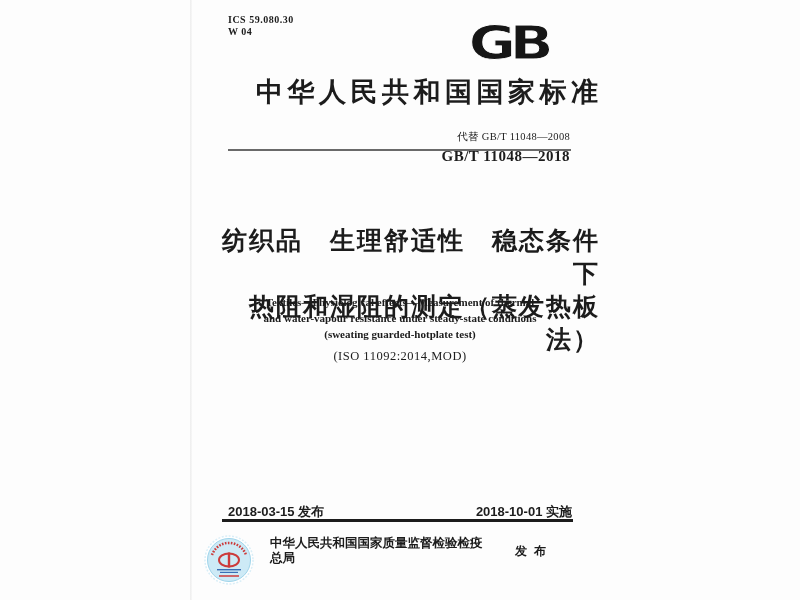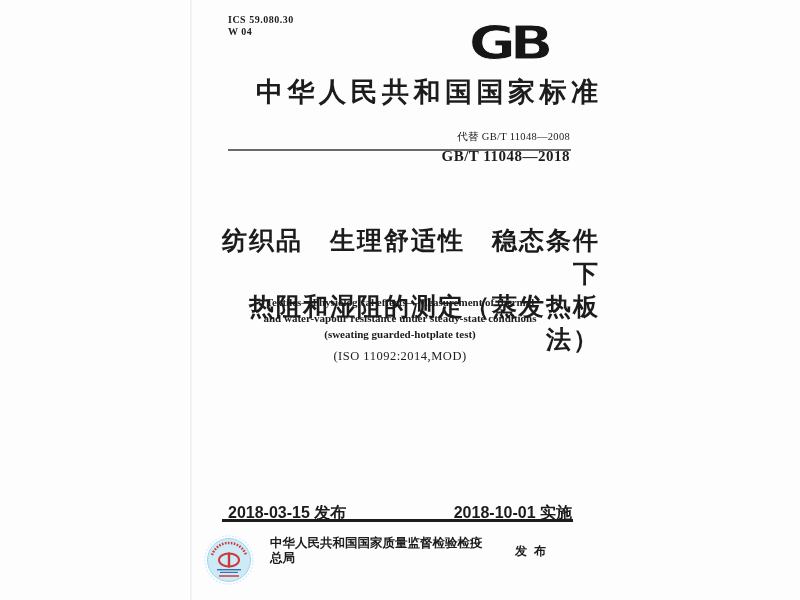--- a/index.html
+++ b/index.html
@@ -52,26 +52,26 @@
     font-size:11px;font-weight:700;line-height:16px;
   }
   .iso-ref{
     position:absolute;left:200px;top:349px;width:400px;text-align:center;
     font-size:12.5px;letter-spacing:.5px;
   }
   
   .date-issue{
     position:absolute;left:228px;top:503px;
     font-family:"Liberation Sans","DejaVu Sans",sans-serif;
-    font-size:16px;font-weight:700;
+    font-size:13px;font-weight:700;
   }
   .date-impl{
     position:absolute;right:228px;top:503px;
     font-family:"Liberation Sans","DejaVu Sans",sans-serif;
-    font-size:16px;font-weight:700;
+    font-size:13px;font-weight:700;
   }
   .rule-bottom{
     position:absolute;left:222px;top:519px;width:351px;height:3px;
     background:#1c1c1c;
   }
   
   .issuer{
     position:absolute;left:270px;top:536px;width:222px;
     font-family:"Liberation Sans","DejaVu Sans",sans-serif;
     font-size:12.5px;font-weight:700;line-height:14.5px;

